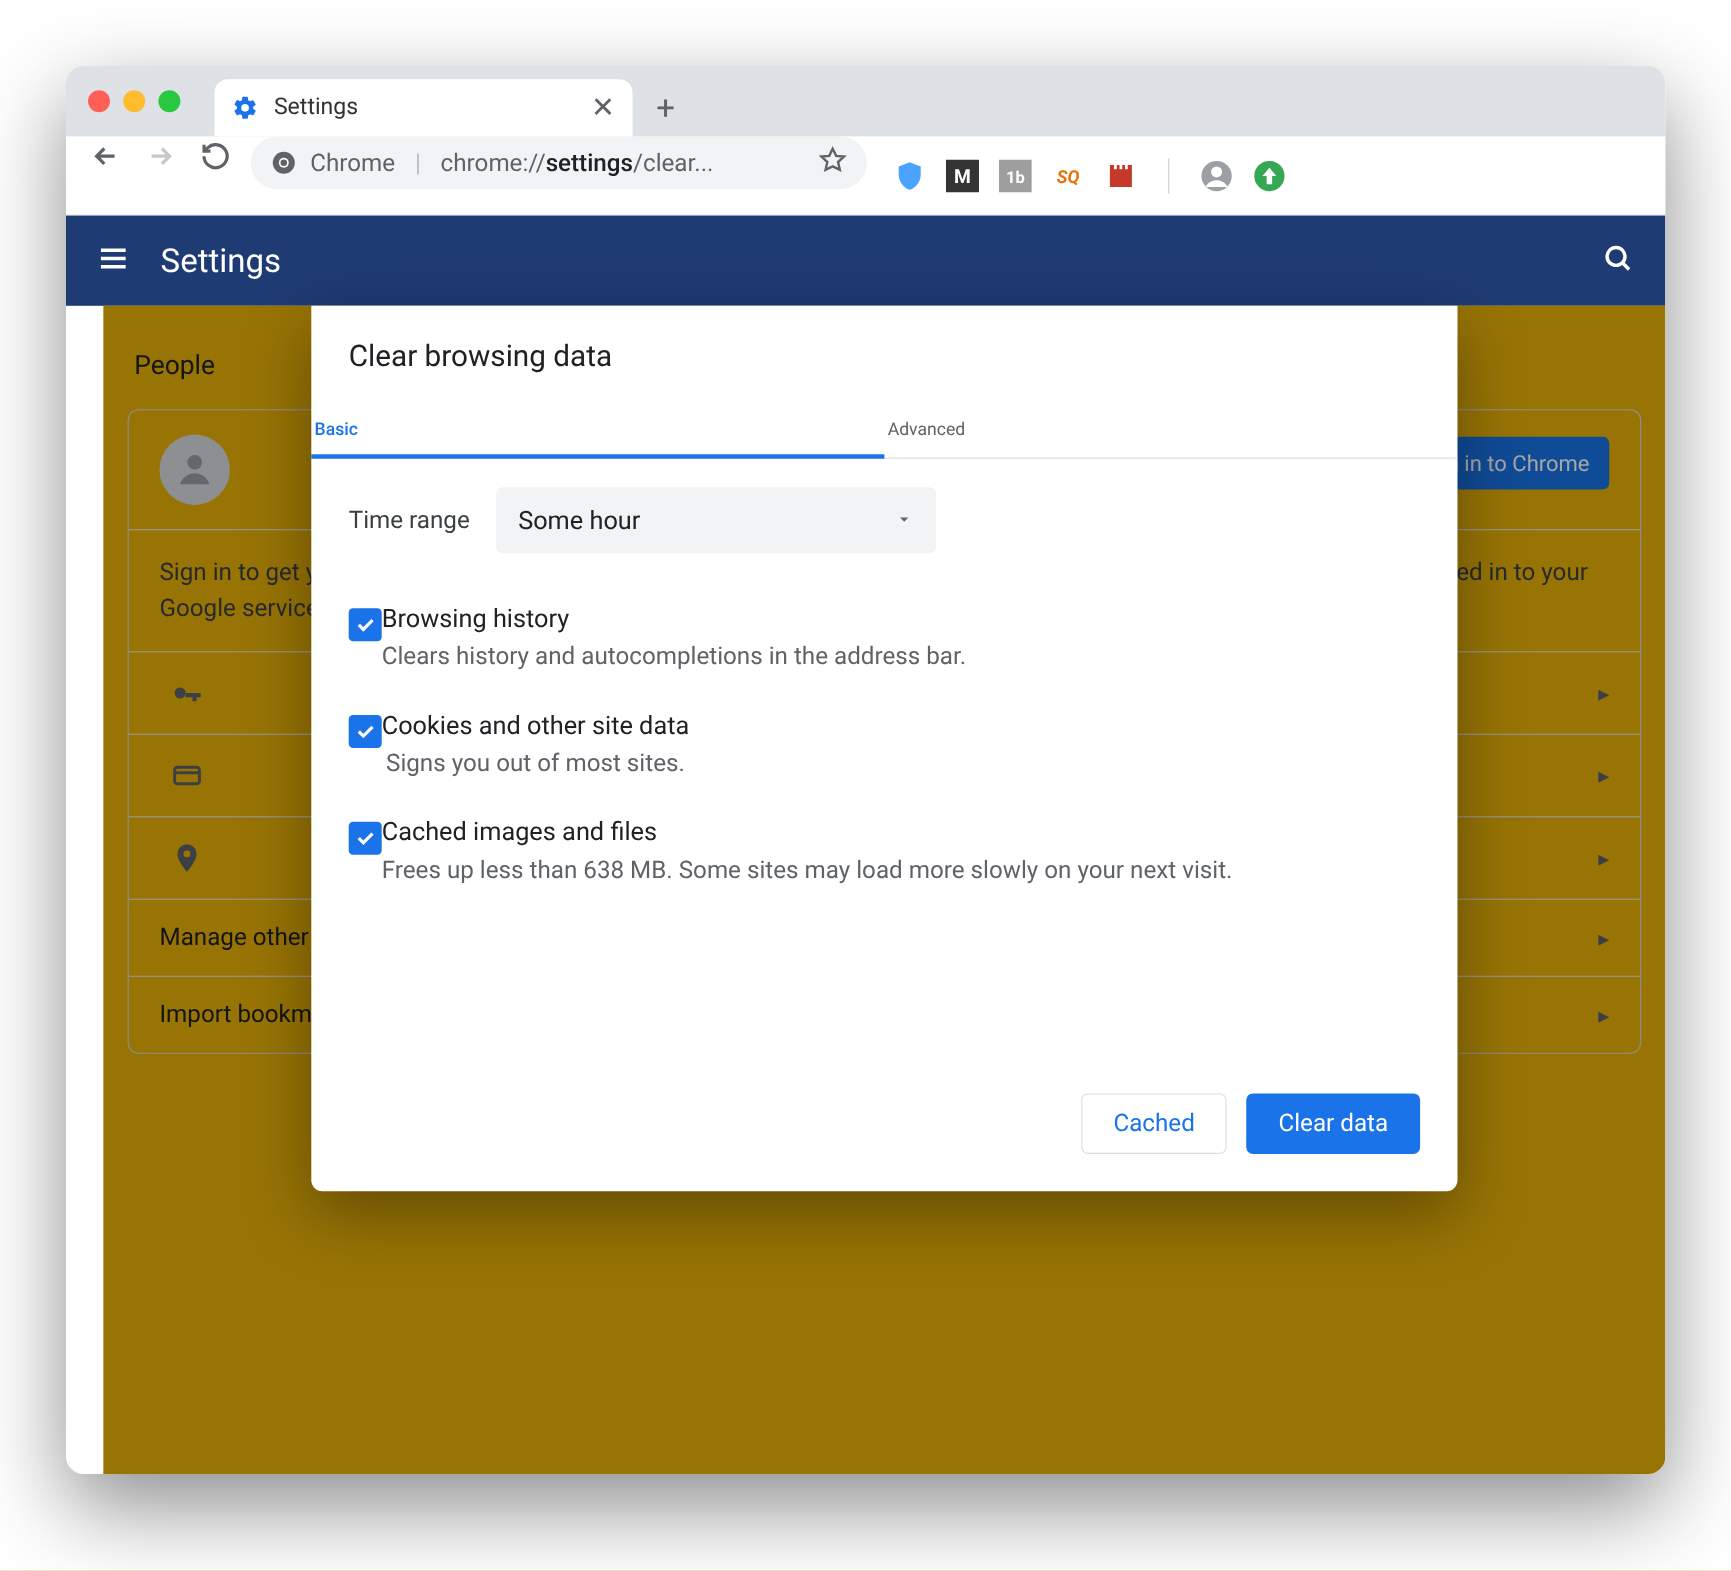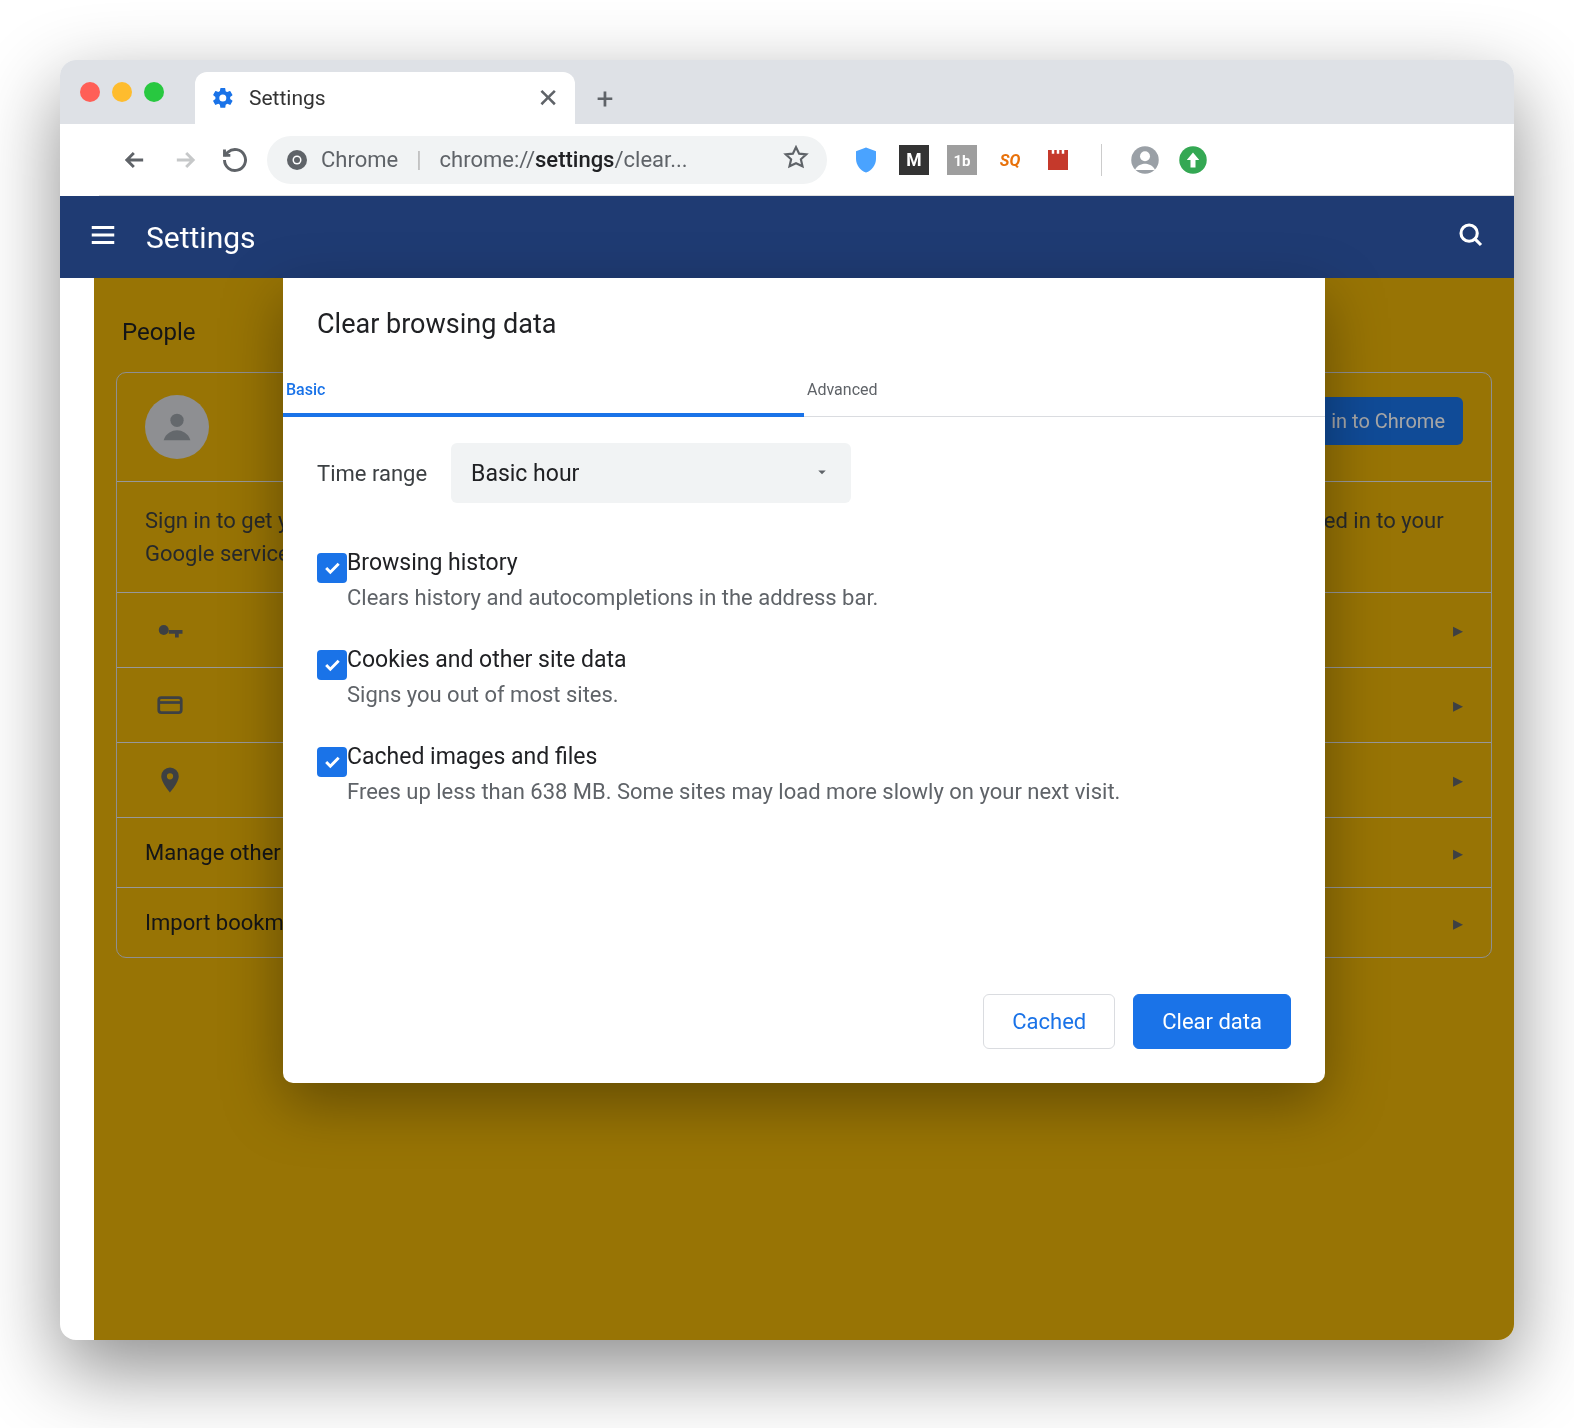--- a/index.html
+++ b/index.html
@@ -20,21 +20,21 @@
     margin-left: 135px; width: 380px; height: 52px; background: #fff;
     border-radius: 12px 12px 0 0; display: flex; align-items: center; padding: 0 16px; gap: 14px;
     position: relative;
   }
   .tab .favicon { width: 24px; height: 24px; }
   .tab .tab-title { font-size: 21px; color: #333; flex: 1; }
   .tab .tab-close { font-size: 26px; color: #5f6368; cursor: pointer; line-height: 1; }
   .newtab { width: 40px; height: 40px; display: flex; align-items: center; justify-content: center; margin-left: 10px; margin-bottom: 6px; }
   .newtab span { font-size: 30px; color: #5f6368; }
   
-  .toolbar { height: 72px; background: #fff; display: flex; align-items: center; padding: 0 18px; gap: 14px; border-bottom: 1px solid #e0e0e0; margin-left: 39px; }
+  .toolbar { height: 72px; background: #fff; display: flex; padding: 0 18px; gap: 14px; border-bottom: 1px solid #e0e0e0; }
   .nav-btn { width: 36px; height: 36px; display: flex; align-items: center; justify-content: center; }
   .nav-btn svg { width: 28px; height: 28px; }
   .omnibox { flex: 0 0 560px; height: 48px; background: #f1f3f4; border-radius: 24px; display: flex; align-items: center; padding: 0 18px; gap: 12px; }
   .omnibox .site-id { width: 24px; height: 24px; }
   .omnibox .scheme { font-size: 22px; color: #5f6368; }
   .omnibox .divider { color: #bbb; font-size: 22px; margin: 0 6px; }
   .omnibox .url { font-size: 22px; color: #5f6368; }
   .omnibox .url b { color: #202124; font-weight: 500; }
   .omnibox .star { margin-left: auto; }
   .ext-icons { display: flex; align-items: center; gap: 18px; margin-left: 10px; }
@@ -72,21 +72,21 @@
   .tabbtn.active { color: #1a73e8; font-weight: 500; border-bottom: 4px solid #1a73e8; margin-bottom: -1px; }
   .dialog-body { padding: 26px 34px 10px; }
   .time-row { display: flex; align-items: center; gap: 24px; margin-bottom: 30px; }
   .time-label { font-size: 22px; color: #3c4043; }
   .time-select { width: 400px; height: 60px; background: #f1f3f4; border-radius: 6px; display: flex; align-items: center; padding: 0 20px; font-size: 23px; color: #202124; position: relative; cursor: pointer; }
   .time-select .caret { position: absolute; right: 20px; }
   .check-item { display: flex; padding: 16px 0; }
   .checkbox { width: 30px; height: 30px; border-radius: 4px; background: #1a73e8; display: flex; align-items: center; justify-content: center; flex-shrink: 0; margin-top: 4px; cursor: pointer; }
   .checkbox svg { width: 20px; height: 20px; }
   .check-text .ct-title { font-size: 23px; color: #202124; margin-bottom: 6px; }
-  .check-text .ct-desc { font-size: 22px; color: #5f6368; line-height: 1.45; }
+  .check-text .ct-desc { font-size: 22px; color: #5f6368; line-height: 1.45; text-align: center; }
   .dialog-actions { display: flex; justify-content: flex-end; gap: 18px; padding: 40px 34px 8px; margin-top: 120px; }
   .btn { padding: 14px 28px; font-size: 22px; border-radius: 6px; cursor: pointer; }
   .btn-secondary { background: #fff; border: 1px solid #dadce0; color: #1a73e8; }
   .btn-primary { background: #1a73e8; color: #fff; border: 1px solid #1a73e8; }
   .disabled svg { opacity: 0.35; }
 </style>
 </head>
 <body>
 
 <div class="window">
@@ -268,21 +268,21 @@
     <div class="dialog">
       <div class="dialog-title">Clear browsing data</div>
       <div class="tabs">
         <div class="tabbtn active">Basic</div>
         <div class="tabbtn">Advanced</div>
       </div>
       <div class="dialog-body">
         <div class="time-row">
           <span class="time-label">Time range</span>
           <div class="time-select">
-            <span>Basic hour</span>
+            <span>Some hour</span>
             <span class="caret">
               <svg width="18" height="18" viewBox="0 0 24 24" fill="#5f6368">
                   <path d="M7 10l5 5 5-5z"></path>
                 </svg>
             </span>
           </div>
         </div>
 
         <div class="check-item">
           <div class="checkbox">

